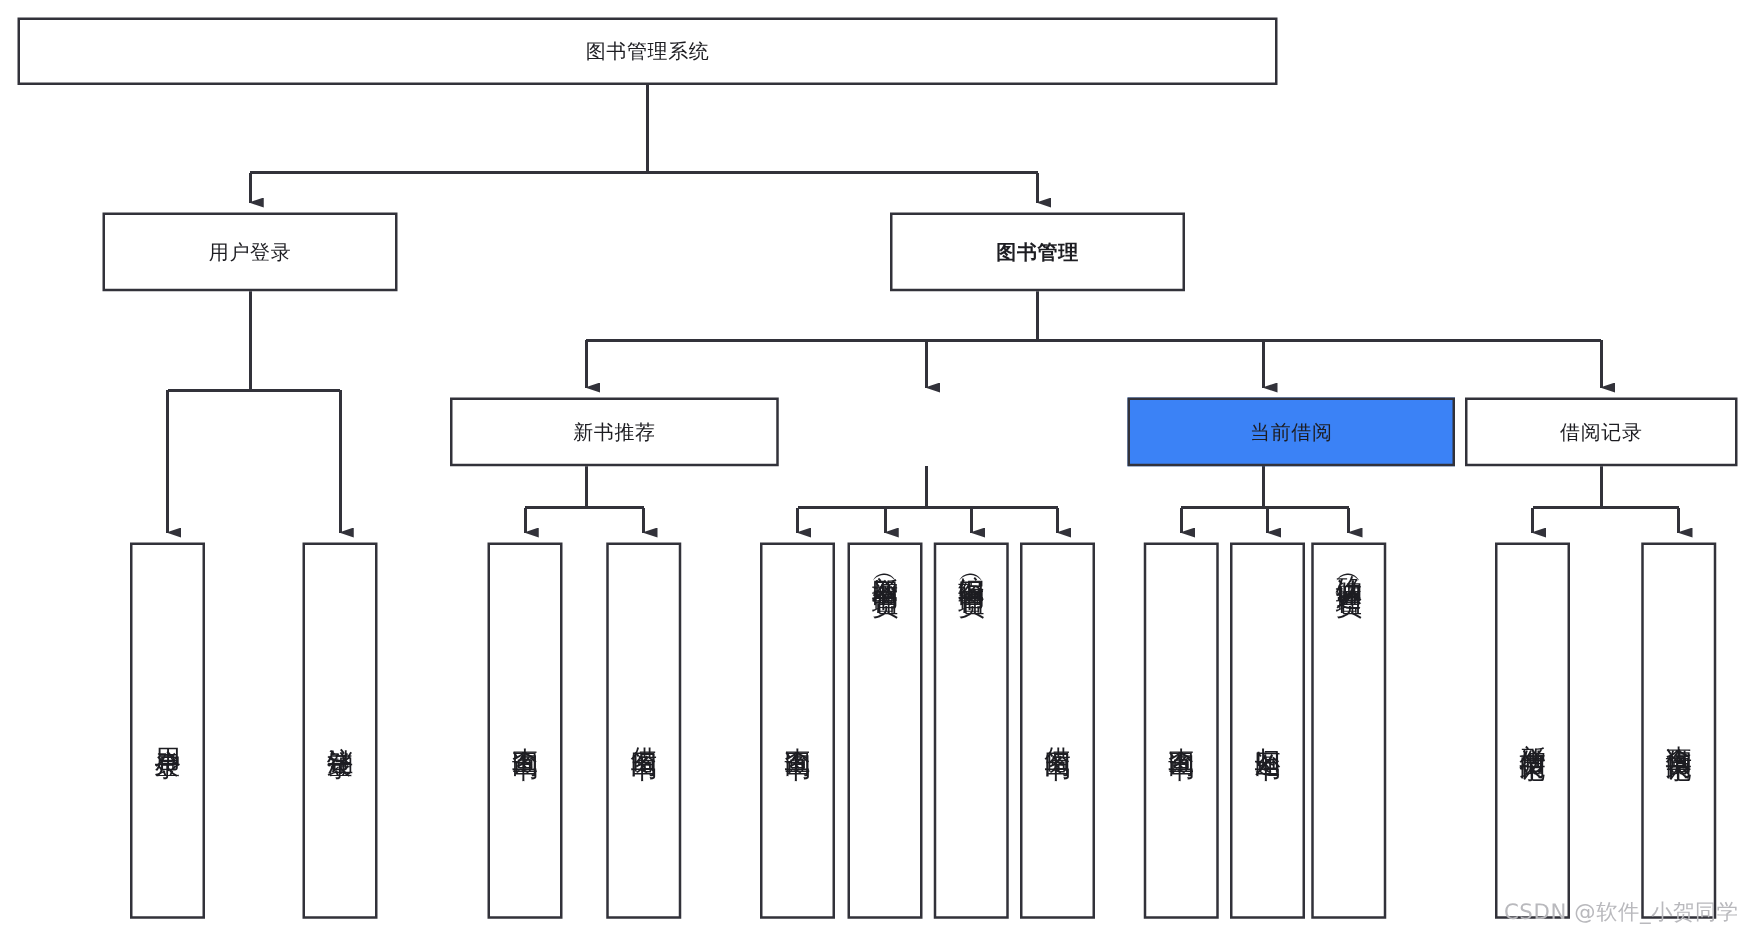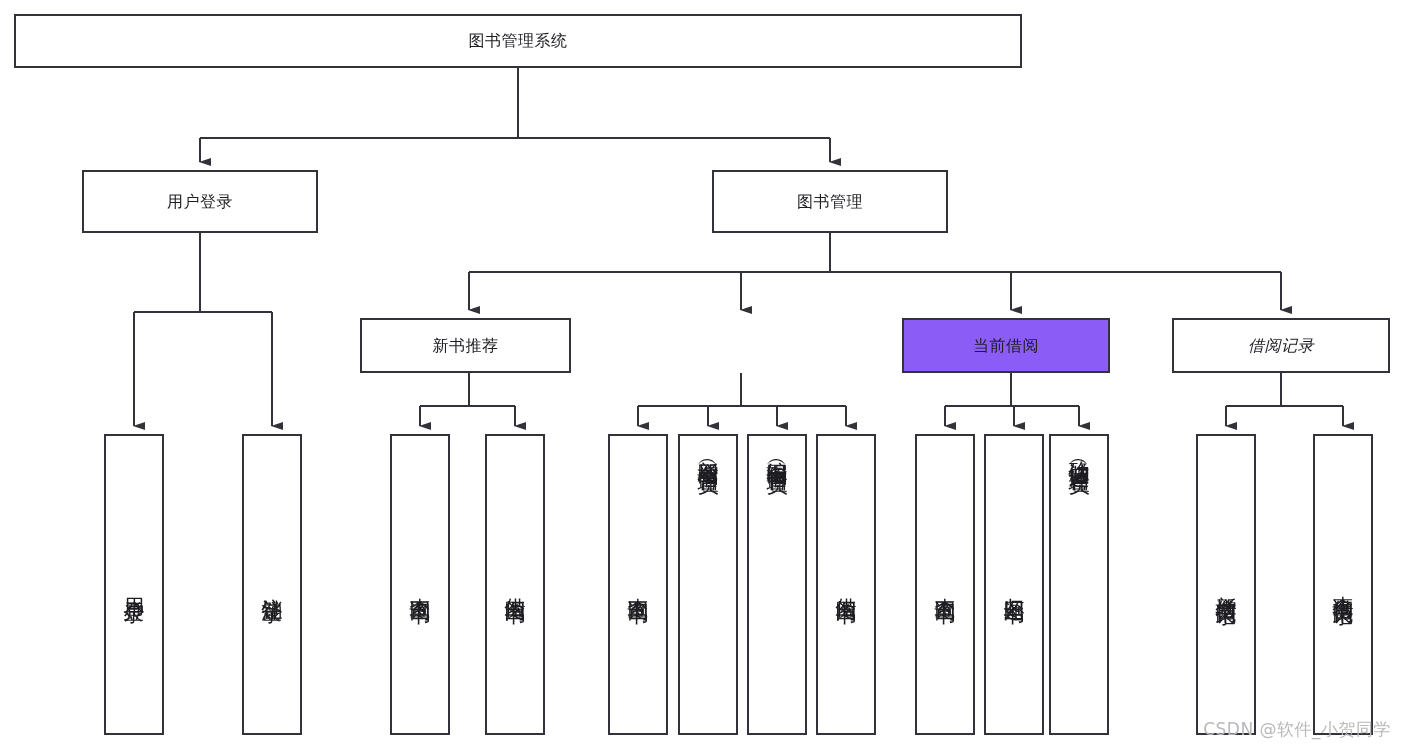--- a/index.html
+++ b/index.html
@@ -133,31 +133,31 @@
   </svg>
 
   <div class="node-box" id="node-root" style="left: 14px; top: 14px; width: 1008px; height: 54px; border-color: rgb(50, 50, 58); background: rgb(255, 255, 255);">
     <span class="node-label-h" style="color: rgb(29, 29, 34);">图书管理系统</span>
   </div>
 
   <div class="node-box" id="node-l1-0" style="left: 82px; top: 170px; width: 236px; height: 63px; border-color: rgb(50, 50, 58); background: rgb(255, 255, 255);">
     <span class="node-label-h" style="color: rgb(29, 29, 34);">用户登录</span>
   </div>
   <div class="node-box" id="node-l1-1" style="left: 712px; top: 170px; width: 236px; height: 63px; border-color: rgb(50, 50, 58); background: rgb(255, 255, 255);">
-    <span class="node-label-h" style="color: rgb(29, 29, 34);">图书管理</span>
+    <span class="node-label-h" style="color: rgb(29, 29, 34); font-weight: bold;">图书管理</span>
   </div>
 
-  <div class="node-box" id="node-l2-0" style="left: 360px; top: 318px; width: 211px; height: 55px; border-color: rgb(50, 50, 58); background: rgb(255, 255, 255);">
+  <div class="node-box" id="node-l2-0" style="left: 360px; top: 318px; width: 263px; height: 55px; border-color: rgb(50, 50, 58); background: rgb(255, 255, 255);">
     <span class="node-label-h" style="color: rgb(29, 29, 34);">新书推荐</span>
   </div>
-  <div class="node-box" id="node-l2-2" style="left: 902px; top: 318px; width: 208px; height: 55px; border-color: rgb(50, 50, 58); background: #8b5cf6;">
+  <div class="node-box" id="node-l2-2" style="left: 902px; top: 318px; width: 262px; height: 55px; border-color: rgb(50, 50, 58); background: #3b82f6;">
     <span class="node-label-h" style="color: rgb(29, 29, 34);">当前借阅</span>
   </div>
   <div class="node-box" id="node-l2-3" style="left: 1172px; top: 318px; width: 218px; height: 55px; border-color: rgb(50, 50, 58); background: rgb(255, 255, 255);">
-    <span class="node-label-h" style="color: rgb(29, 29, 34); font-style: italic;">借阅记录</span>
+    <span class="node-label-h" style="color: rgb(29, 29, 34);">借阅记录</span>
   </div>
 
   <div class="node-box leaf-box leaf-centered" id="node-leaf-0" style="left: 104px; top: 434px; width: 60px; height: 301px; border-color: rgb(50, 50, 58); background: rgb(255, 255, 255);">
     <span class="node-label-v" style="color: rgb(29, 29, 34);">用户登录</span>
   </div>
   <div class="node-box leaf-box leaf-centered" id="node-leaf-1" style="left: 242px; top: 434px; width: 60px; height: 301px; border-color: rgb(50, 50, 58); background: rgb(255, 255, 255);">
     <span class="node-label-v" style="color: rgb(29, 29, 34);">注销登录</span>
   </div>
   <div class="node-box leaf-box leaf-centered" id="node-leaf-2" style="left: 390px; top: 434px; width: 60px; height: 301px; border-color: rgb(50, 50, 58); background: rgb(255, 255, 255);">
     <span class="node-label-v" style="color: rgb(29, 29, 34);">查询图书</span>

